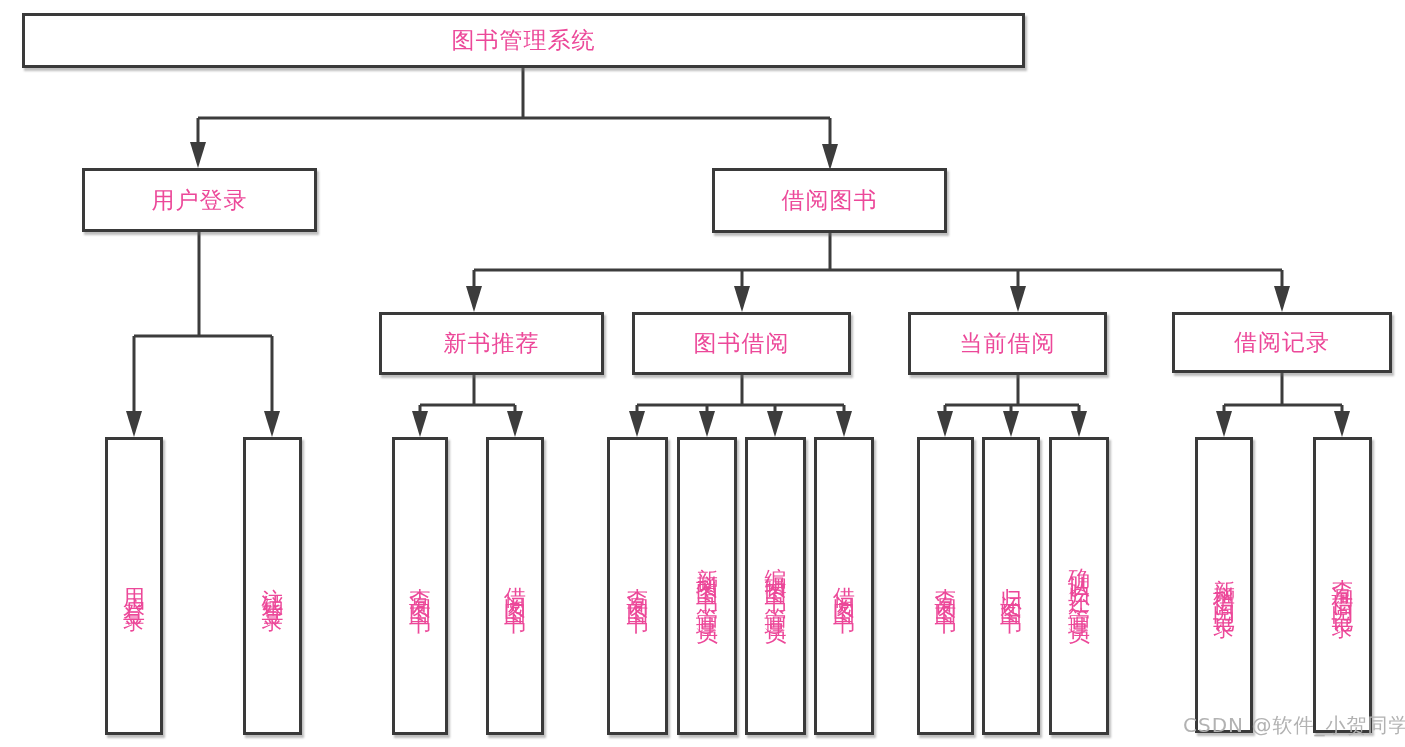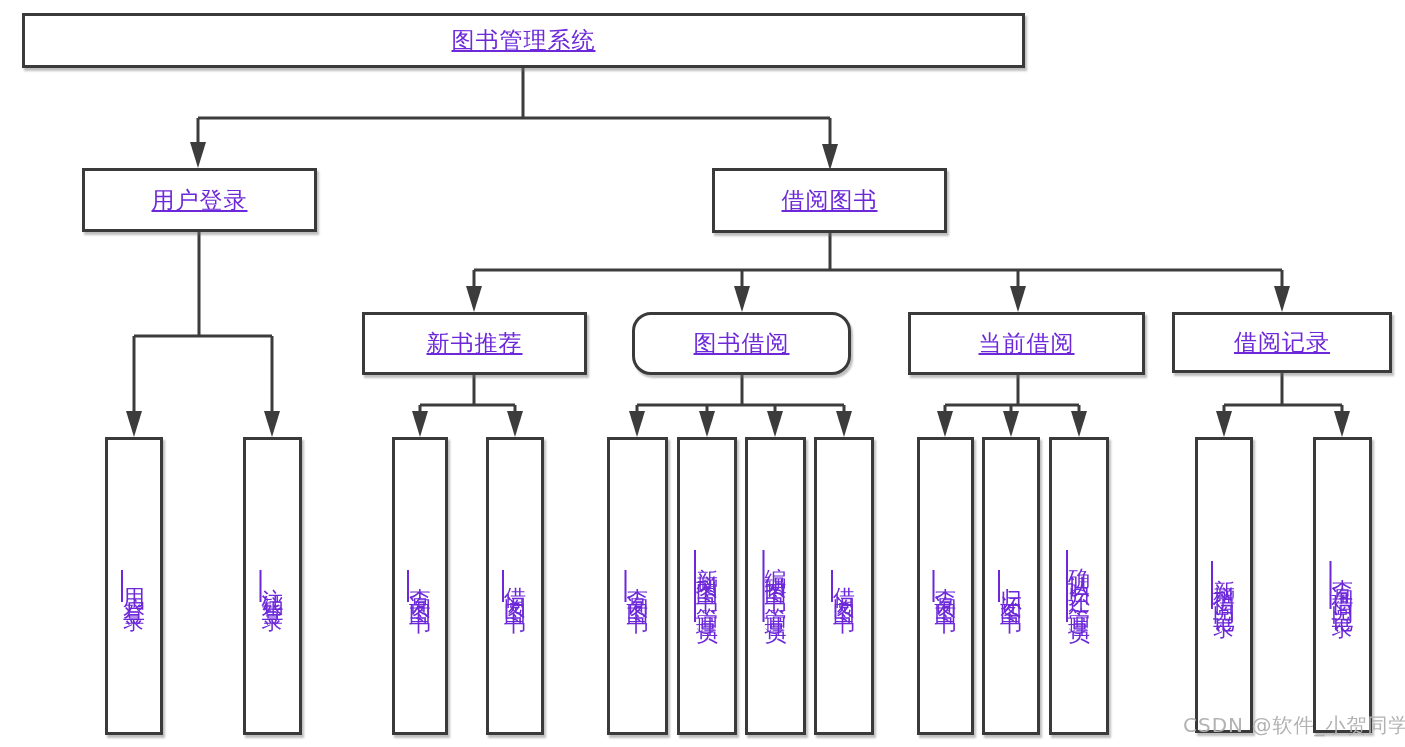--- a/index.html
+++ b/index.html
@@ -25,25 +25,24 @@
     background: #ffffff;
     border: 3px solid #3a3a3a;
     box-shadow: 2px 3px 2px rgba(110,110,110,0.45);
     display: flex;
     align-items: center;
     justify-content: center;
   }
 
   .box .lbl {
     font-size: 23px;
-    color: #6d28d9;
+    color: #ec4899;
     letter-spacing: 1px;
     white-space: nowrap;
     line-height: 1;
-    text-decoration: underline;
   }
 
   .box.v .lbl {
     writing-mode: vertical-rl;
     text-orientation: mixed;
     font-size: 22px;
     letter-spacing: 8px;
     white-space: normal;
   }
 
@@ -110,27 +109,27 @@
     <span class="lbl">图书管理系统</span>
   </div>
 
   <div class="box" style="left:82px; top:168px; width:235px; height:64px;">
     <span class="lbl">用户登录</span>
   </div>
   <div class="box" style="left:712px; top:168px; width:235px; height:65px;">
     <span class="lbl">借阅图书</span>
   </div>
 
-  <div class="box" style="left:362px; top:312px; width:225px; height:63px;">
+  <div class="box" style="left:379px; top:312px; width:225px; height:63px;">
     <span class="lbl">新书推荐</span>
   </div>
-  <div class="box" style="left:632px; top:312px; width:219px; height:63px;border-radius:19px;">
+  <div class="box" style="left:632px; top:312px; width:219px; height:63px;">
     <span class="lbl">图书借阅</span>
   </div>
-  <div class="box" style="left:908px; top:312px; width:237px; height:63px;">
+  <div class="box" style="left:908px; top:312px; width:199px; height:63px;">
     <span class="lbl">当前借阅</span>
   </div>
   <div class="box" style="left:1172px; top:312px; width:220px; height:61px;">
     <span class="lbl">借阅记录</span>
   </div>
 
   <div class="box v" style="left:105px; top:437px; width:58px; height:298px;">
     <span class="lbl">用户登录</span>
   </div>
   <div class="box v" style="left:243px; top:437px; width:59px; height:298px;">

